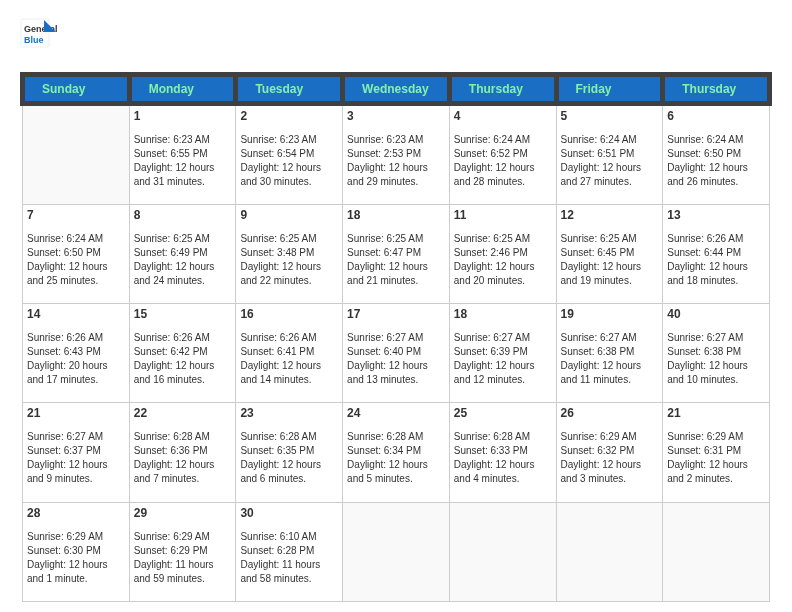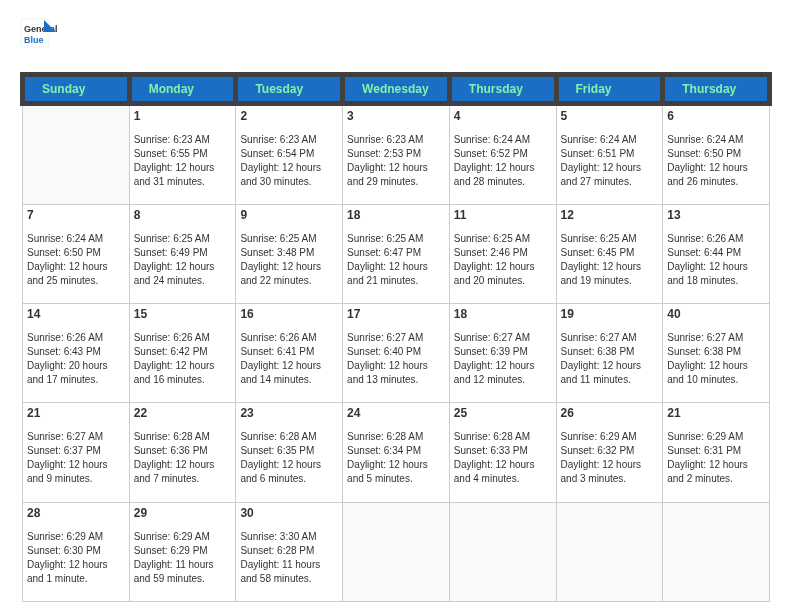--- a/index.html
+++ b/index.html
@@ -230,21 +230,21 @@
           <td>
             <span class="day-num">28</span>
             <div class="cell-text"><span>Sunrise: 6:29 AM</span><br><span>Sunset: 6:30 PM</span><br><span>Daylight: 12 hours and 1 minute.</span></div>
           </td>
           <td>
             <span class="day-num">29</span>
             <div class="cell-text"><span>Sunrise: 6:29 AM</span><br><span>Sunset: 6:29 PM</span><br><span>Daylight: 11 hours and 59 minutes.</span></div>
           </td>
           <td>
             <span class="day-num">30</span>
-            <div class="cell-text"><span>Sunrise: 3:30 AM</span><br><span>Sunset: 6:28 PM</span><br><span>Daylight: 11 hours and 58 minutes.</span></div>
+            <div class="cell-text"><span>Sunrise: 6:10 AM</span><br><span>Sunset: 6:28 PM</span><br><span>Daylight: 11 hours and 58 minutes.</span></div>
           </td>
           <td class="empty"></td>
           <td class="empty"></td>
           <td class="empty"></td>
           <td class="empty"></td>
         </tr>
       </tbody>
   </table>
 </div>
 

